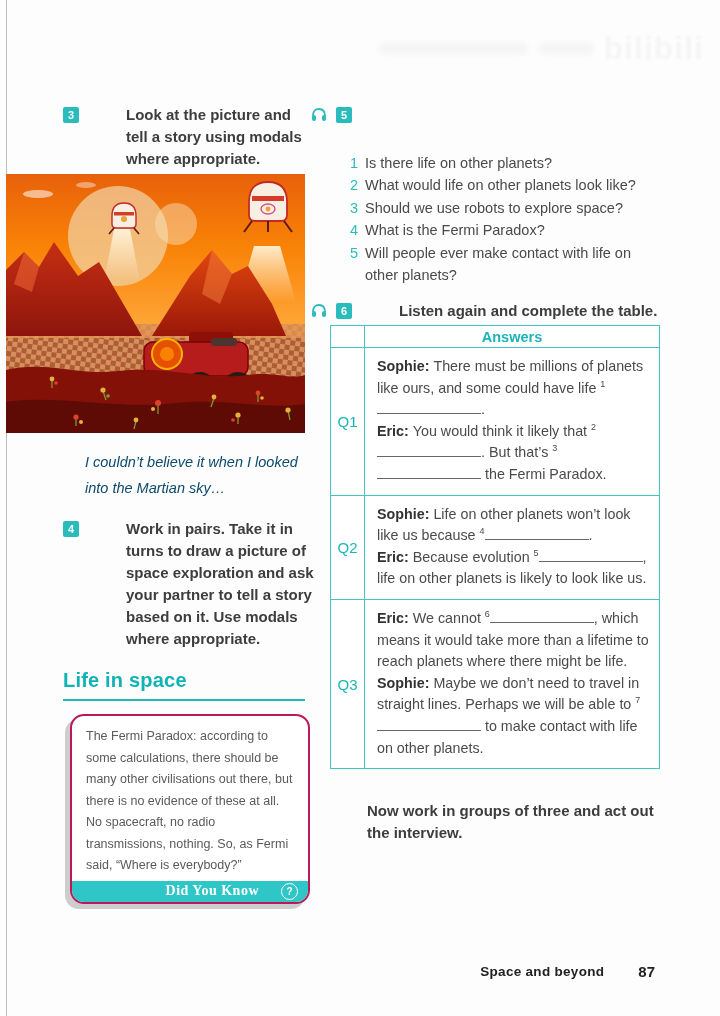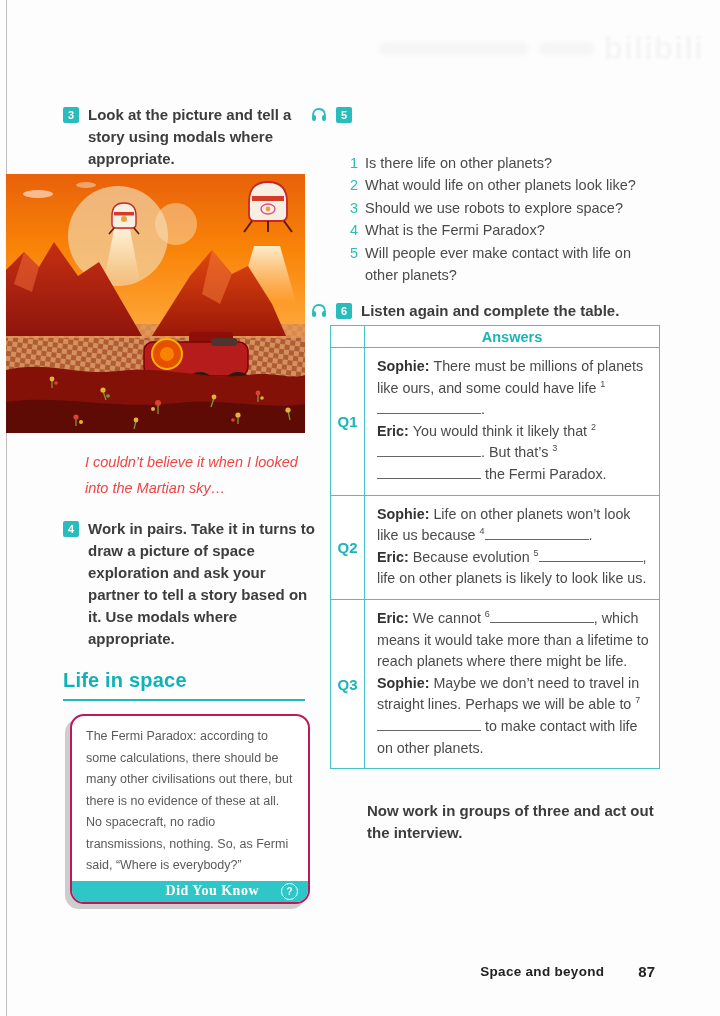--- a/index.html
+++ b/index.html
@@ -11,52 +11,52 @@
 
   
   .watermark{position:absolute;top:30px;right:16px;display:flex;align-items:center;gap:10px;opacity:.06;pointer-events:none;}
   .wm-smudge{display:inline-block;background:#888;border-radius:6px;filter:blur(2px);}
   .wm-logo{font-size:32px;font-weight:700;color:#777;letter-spacing:1px;filter:blur(1px);}
 
   
   .ex{position:absolute;display:flex;gap:9px;align-items:flex-start;}
   .badge{flex:0 0 auto;width:16px;height:16px;margin-top:3px;background:#2abcbc;color:#fff;
     font-size:11px;font-weight:700;display:flex;align-items:center;justify-content:center;border-radius:2px;}
-  .ex-text{font-weight:700;font-size:15px;line-height:22px;color:#3d3d3d;}
+  .ex-text{font-weight:700;font-size:15px;line-height:22px;color:#3d3d3d;margin-left:38px;}
   .hp{flex:0 0 auto;margin-top:3px;}
 
   .qlist{position:absolute;left:347px;top:152px;width:306px;}
   .qitem{display:flex;gap:7px;font-size:14.5px;line-height:22.4px;color:#4a4a4a;}
   .qnum{color:#2abcbc;flex:0 0 11px;text-align:right;}
 
   
   .mars{position:absolute;left:6px;top:174px;width:299px;height:259px;overflow:hidden;}
 
   .caption{position:absolute;left:85px;top:449px;width:230px;font-style:italic;
-    font-size:14.5px;line-height:26px;color:#ef4444;}
+    font-size:14.5px;line-height:26px;color:#0c4a6e;}
 
   .section-heading{position:absolute;left:63px;top:669px;font-size:20px;font-weight:700;color:#10b2b6;letter-spacing:.2px;}
   .section-rule{position:absolute;left:63px;top:699px;width:242px;height:2px;background:#27b7b7;}
 
   
   .dyk{position:absolute;left:70px;top:714px;width:236px;height:186px;
     border:2px solid #be185d;border-radius:14px;background:#fff;
     box-shadow:-5px 5px 0 #cdcdcd;overflow:hidden;display:flex;flex-direction:column;}
   .dyk-body{flex:1;padding:10px 14px 4px 14px;font-size:12.5px;line-height:21.5px;color:#5a5a5a;}
   .dyk-bar{height:24px;background:#2ec6c6;display:flex;align-items:center;justify-content:flex-end;gap:22px;padding:0 10px;}
   .dyk-label{color:#fff;font-family:"Liberation Serif","DejaVu Serif",serif;font-weight:700;font-size:14px;letter-spacing:.5px;}
   .q-circle{width:15px;height:15px;border:1.5px solid #fff;border-radius:50%;color:#fff;
     font-size:10px;font-weight:700;display:flex;align-items:center;justify-content:center;}
 
   
   .tbl{position:absolute;left:330px;top:325px;width:328px;border:1.3px solid #46c4c4;background:#fff;}
   .tr{display:flex;border-top:1.3px solid #46c4c4;}
   .tr:first-child{border-top:none;}
   .tc-label{flex:0 0 33px;border-right:1.3px solid #46c4c4;display:flex;align-items:center;justify-content:center;
-    color:#19b5b8;font-weight:700;font-size:15px;}
+    color:#19b5b8;font-weight:400;font-size:15px;}
   .tc-head{flex:1;text-align:center;color:#19b5b8;font-weight:700;font-size:14.5px;padding:3px 0 2px 0;}
   .tc-body{flex:1;padding:8px 10px 9px 12px;font-size:14.3px;line-height:21.6px;color:#4a4a4a;}
   .tc-body strong{color:#333;}
   .blank{display:inline-block;width:104px;height:12px;border-bottom:1.3px solid #666;}
   sup{font-size:9px;line-height:0;color:#4a4a4a;}
 
   .closing{position:absolute;left:347px;top:800px;width:310px;font-weight:700;
     font-size:15px;line-height:22px;color:#3d3d3d;margin-left:20px;}
 
   .footer{position:absolute;top:963px;right:65px;display:flex;gap:34px;align-items:center;}

